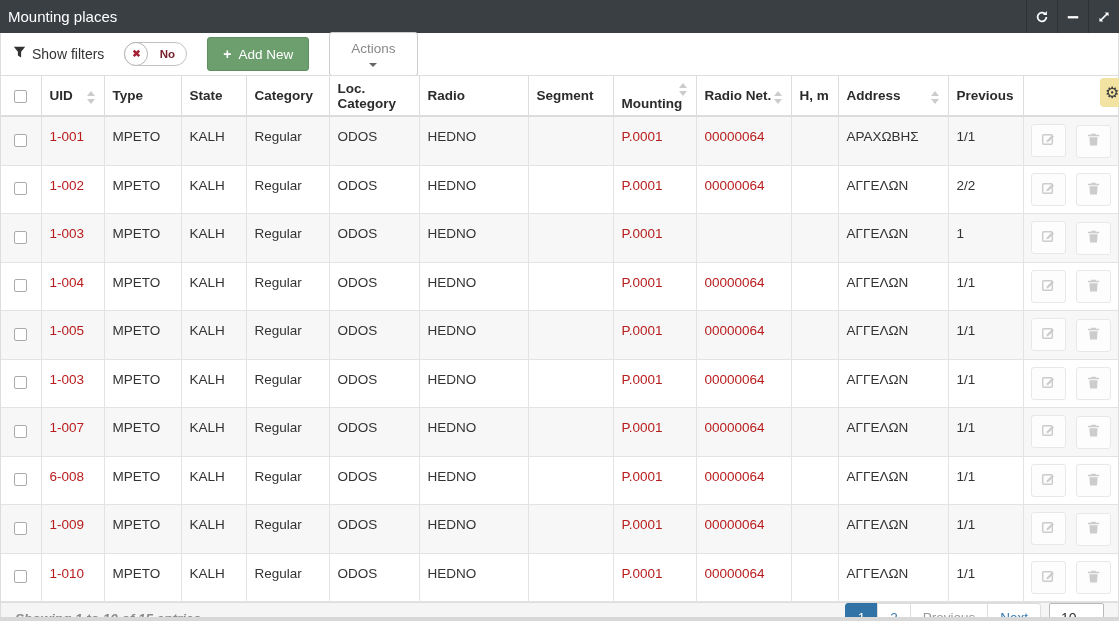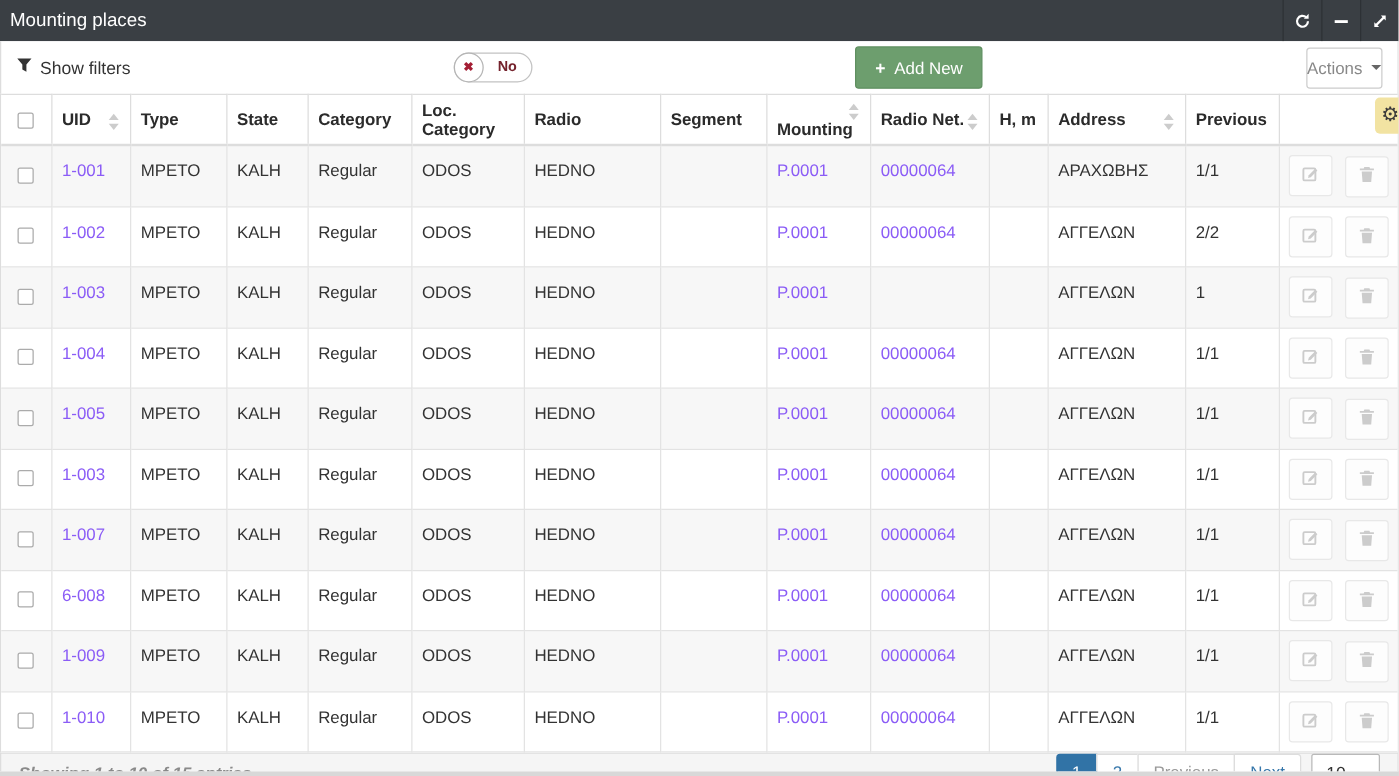--- a/index.html
+++ b/index.html
@@ -8,56 +8,56 @@
   .panel { position:relative; width:1119px; height:617px; background:#fff; overflow:hidden; }
 
   
   .titlebar { height:33px; background:#3a3f44; display:flex; align-items:center; }
   .titlebar .title { color:#fff; font-size:15px; padding-left:8px; flex:1; }
   .tb-btn { width:31px; height:33px; display:flex; align-items:center; justify-content:center;
             background:transparent; border:none; border-left:1px solid rgba(0,0,0,.22); cursor:pointer; }
   .tb-btn svg { display:block; }
 
   
-  .toolbar { height:42px; display:flex; align-items:center; justify-content:space-between;
+  .toolbar { height:42px; display:flex; align-items:center; justify-content:flex-start;
              gap:20px; padding:0 12px; background:#fff; border-left:1px solid #ddd; border-right:1px solid #ddd; }
   .showfilters { display:flex; align-items:center; gap:6px; font-size:14px; color:#333; cursor:pointer; }
   .toggle { display:flex; align-items:center; width:63px; height:24px; border:1px solid #c2c2c2;
             border-radius:12px; background:#fff; cursor:pointer; }
   .toggle .knob { width:24px; height:24px; margin:-1px 0 0 -1px; border:1px solid #b5b5b5; border-radius:50%;
                   background:#fff; display:flex; align-items:center; justify-content:center;
                   font-size:10px; font-weight:bold; color:#a41e34; }
   .toggle .tlabel { flex:1; text-align:center; font-size:11.5px; font-weight:bold; color:#75232d; }
   .btn-addnew { background:#6d9e6e; border:1px solid #5f8f60; border-radius:3px; color:#fff;
                 font-size:13.5px; padding:8px 15px; cursor:pointer; display:flex; align-items:center; gap:7px;
                 font-family:"Liberation Sans", sans-serif; }
   .btn-addnew .plus { font-weight:bold; font-size:14px; }
   .btn-actions { background:#fff; border:1px solid #ccc; border-radius:3px; color:#888;
-                 font-size:13.5px; padding:8px 0; cursor:pointer; display:flex; align-items:center; gap:7px;
-                 font-family:"Liberation Sans", sans-serif; }
+                 font-size:13.5px; padding:8px 21px; cursor:pointer; display:flex; align-items:center; gap:7px;
+                 font-family:"Liberation Sans", sans-serif;flex-direction:column; }
   .caret { width:0; height:0; border-left:4px solid transparent; border-right:4px solid transparent;
            border-top:4px solid #666; display:inline-block; }
 
   
   .tablewrap { position:relative; border-left:1px solid #ddd; border-right:1px solid #ddd; }
   table { width:100%; border-collapse:collapse; table-layout:fixed; }
   th { height:40px; padding:4px 8px; vertical-align:middle; text-align:left;
        font-size:13.5px; font-weight:bold; color:#2b2b2b; background:#fff;
        border:1px solid #ddd; border-bottom:2px solid #ddd;margin-top:40px; }
   td { height:47px; padding:12px 8px; vertical-align:top; font-size:13.5px; color:#333;
        border:1px solid #e3e3e3; border-top:1px solid #ddd; }
   th:first-child, td:first-child { border-left:none; }
   th:last-child, td:last-child { border-right:none; }
   tbody tr:nth-child(odd) td { background:#f7f7f7; }
   tbody tr:nth-child(even) td { background:#fff; }
   .c-cb { text-align:center; padding-top:15px; }
   th.c-cb { padding-top:4px; }
   input[type=checkbox] { appearance:none; -webkit-appearance:none; width:13px; height:13px;
        border:1px solid #ababab; border-radius:2px; background:#fff; cursor:pointer; vertical-align:middle; }
-  .lnk { color:#8b5cf6; text-decoration:none; cursor:pointer; }
+  .lnk { color:#b91c1c; text-decoration:none; cursor:pointer; }
   .sort { float:right; width:9px; height:13px; position:relative; margin-top:3px; }
   .sort::before { content:""; position:absolute; top:0; left:0;
        border-left:4.5px solid transparent; border-right:4.5px solid transparent; border-bottom:5px solid #ccc; }
   .sort::after { content:""; position:absolute; bottom:0; left:0;
        border-left:4.5px solid transparent; border-right:4.5px solid transparent; border-top:5px solid #ccc; }
   .c-actions { text-align:center; padding:7px 2px; white-space:nowrap; }
   .rowbtn { width:35px; height:33px; background:#fdfdfd; border:1px solid #e8e8e8; border-radius:3px;
             margin:0 3px; cursor:pointer; display:inline-flex; align-items:center; justify-content:center; }
   .gearbtn { position:absolute; top:3px; left:1099px; width:40px; height:29px; background:#f2e3a2;
              border:none; border-radius:4px; cursor:pointer; text-align:left; padding-left:5px;

